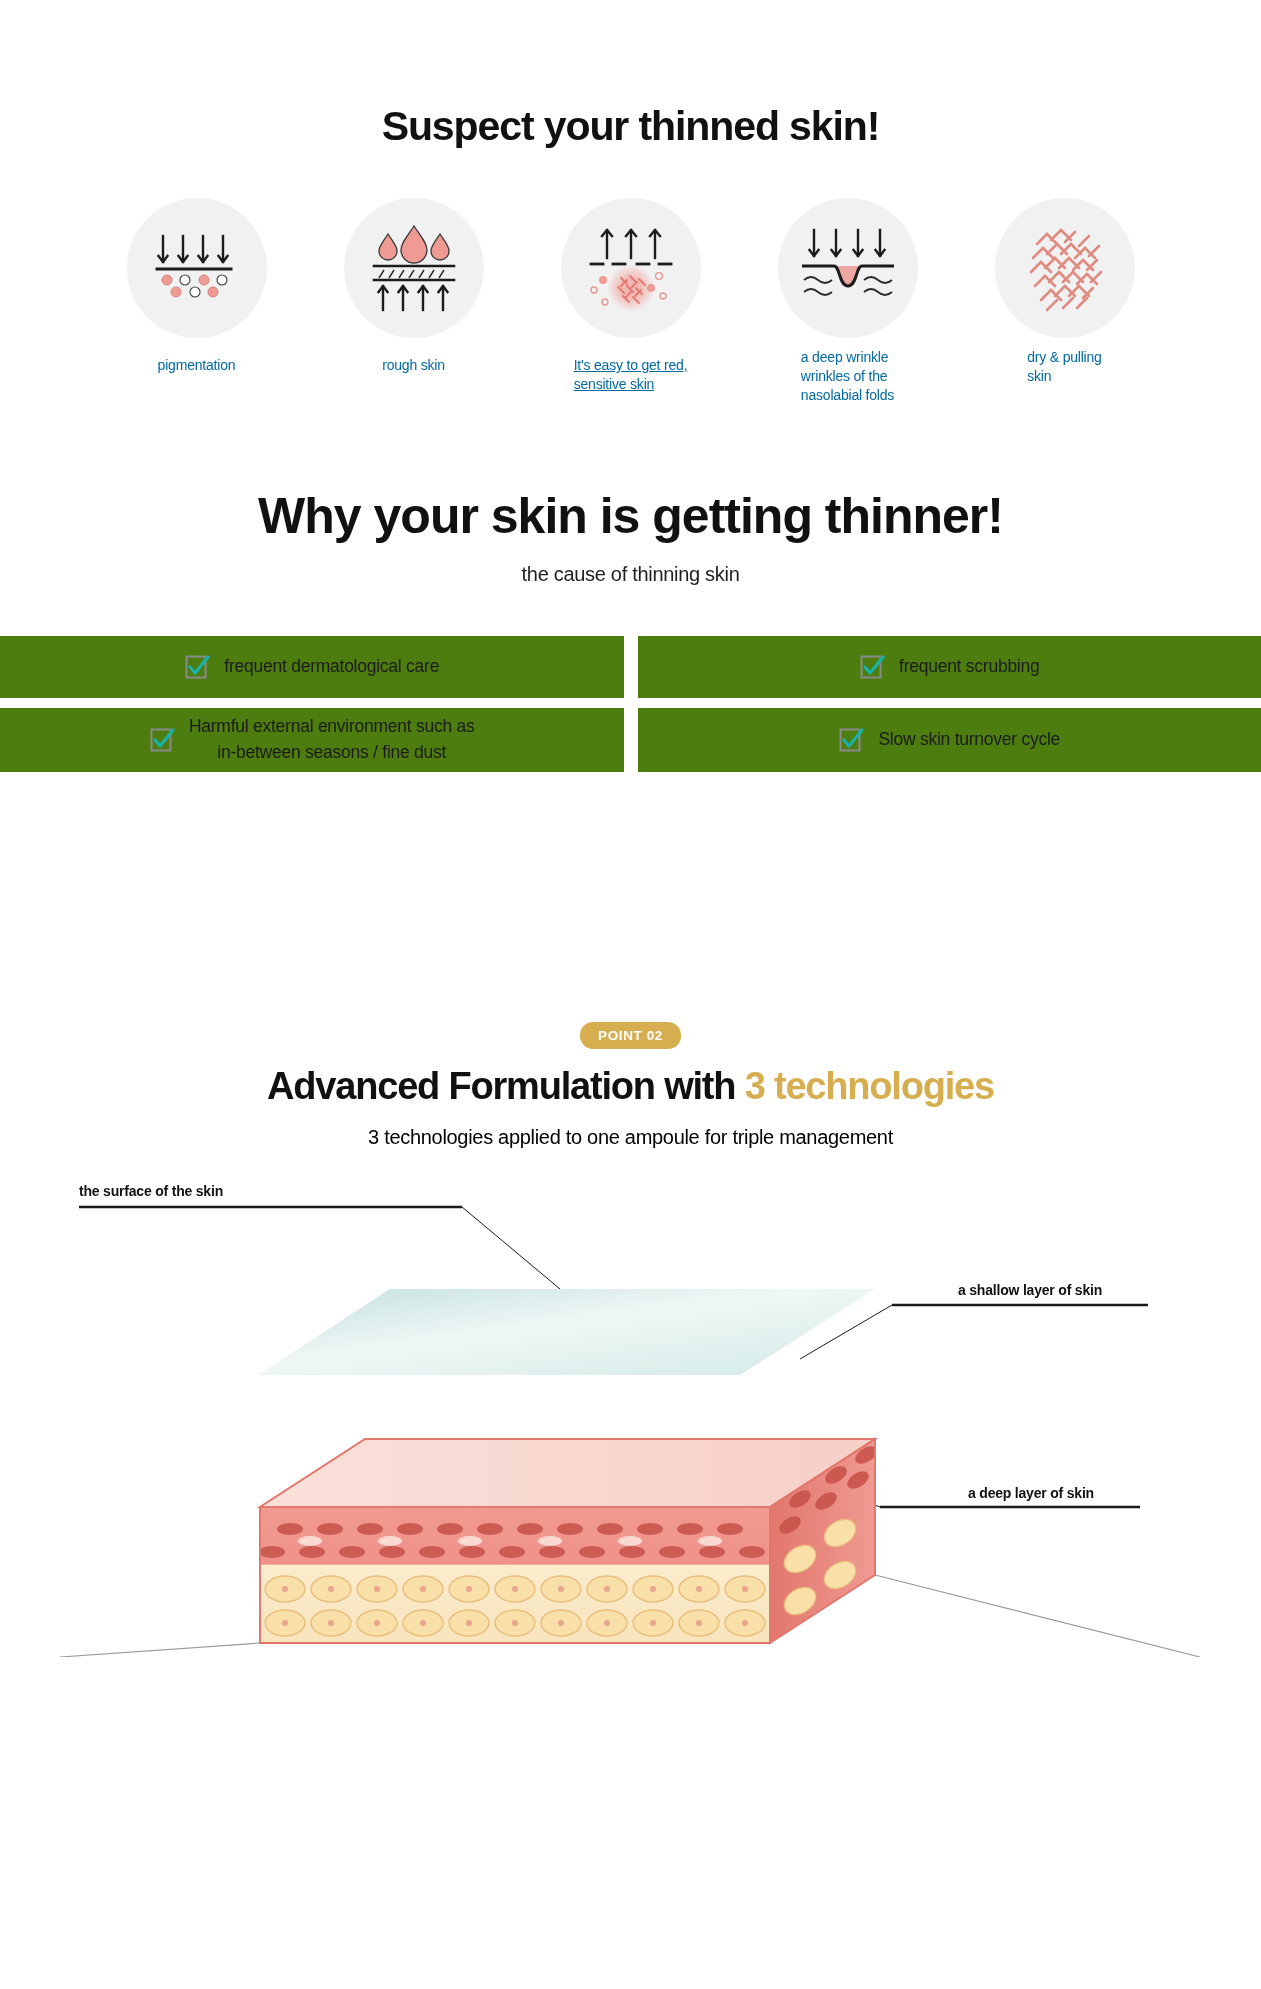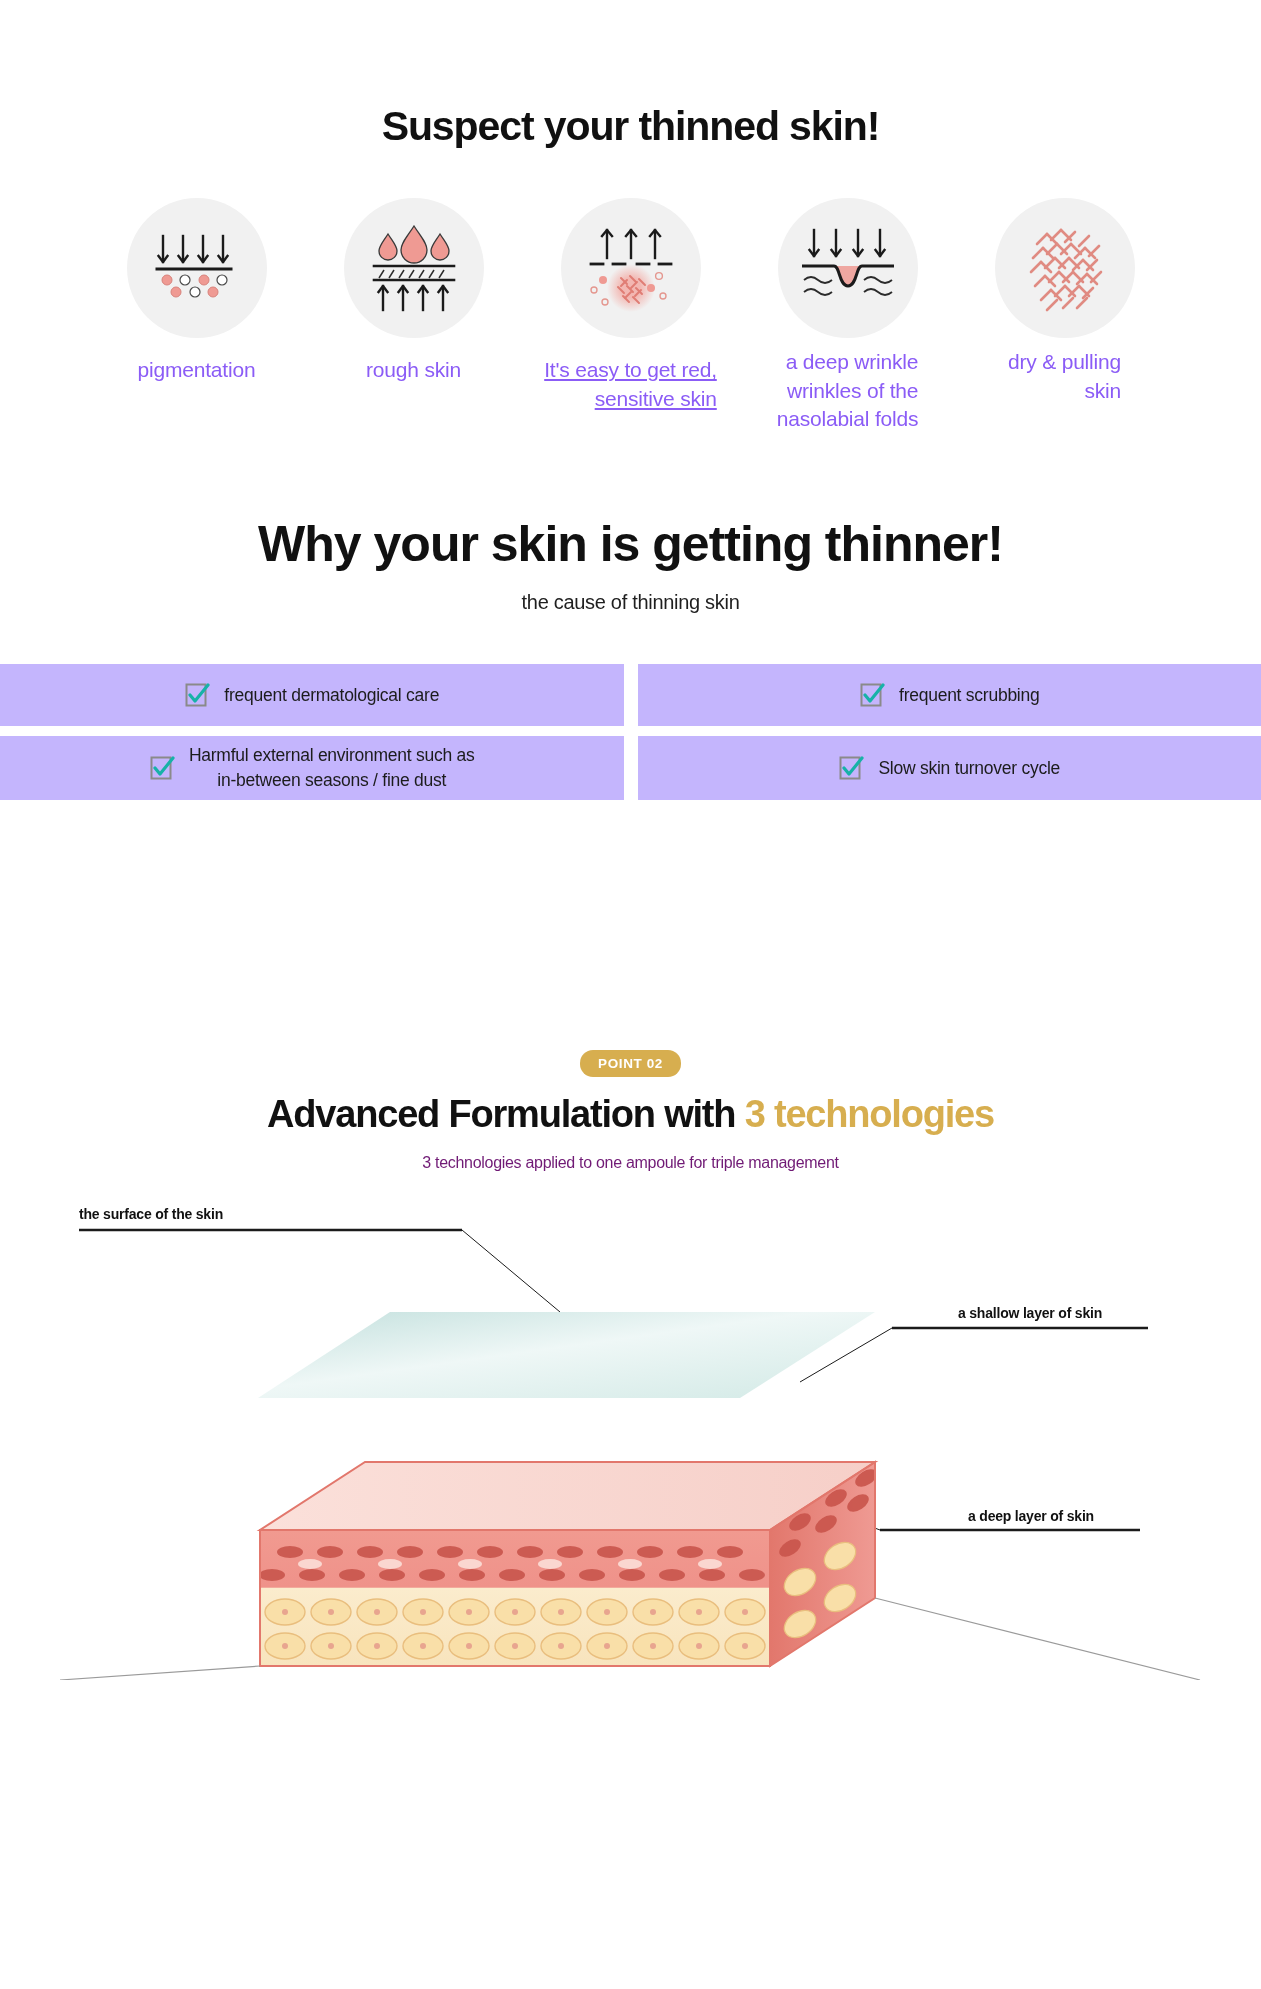--- a/index.html
+++ b/index.html
@@ -41,24 +41,24 @@
   .icon-cell { width: 176px; display: flex; flex-direction: column; align-items: center; }
   .icon-circle {
     width: 140px; height: 140px;
     border-radius: 50%;
     background: #f1f1f1;
     display: flex; align-items: center; justify-content: center;
     position: relative;
   }
   .icon-caption {
     margin-top: 18px;
-    font-size: 21px;
+    font-size: 14px;
     line-height: 1.35;
-    text-align: right;
-    color: #8b5cf6;
+    text-align: left;
+    color: #0369a1;
     letter-spacing: -0.2px;
   }
   .cap-push { margin-top: 10px; }
 
   
   .sec2 { margin-top: 82px; text-align: center; }
   .sec2-title {
     font-size: 50px;
     font-weight: 700;
     letter-spacing: -1px;
@@ -74,21 +74,21 @@
   
   .check-grid {
     margin-top: 50px;
     display: grid;
     grid-template-columns: 1fr 1fr;
     column-gap: 14px;
     row-gap: 10px;
     width: 1261px;
   }
   .check-box {
-    background: #c4b5fd;
+    background: #4d7c0f;
     height: 62px;
     display: flex;
     align-items: center;
     justify-content: center;
     gap: 14px;
     padding: 0 20px;
   }
   .check-box.tall { height: 64px; }
   .cb-mark { flex: 0 0 auto; width: 26px; height: 26px; display:block; }
   .cb-text {
@@ -114,22 +114,22 @@
   .sec3-title {
     margin-top: 16px;
     font-size: 38px;
     font-weight: 700;
     letter-spacing: -1.2px;
     color: #111;
   }
   .sec3-title .gold { color: #d7ae4f; }
   .sec3-sub {
     margin-top: 18px;
-    font-size: 16px;
-    color: #701a75;
+    font-size: 20px;
+    color: #000000;
     letter-spacing: -0.3px;
   }
 
   
   .diagram { position: relative; margin-top: 28px; height: 480px; width: 1261px; }
   .diagram svg { display: block; }
   .dg-label {
     position: absolute;
     font-size: 14px;
     font-weight: 700;

